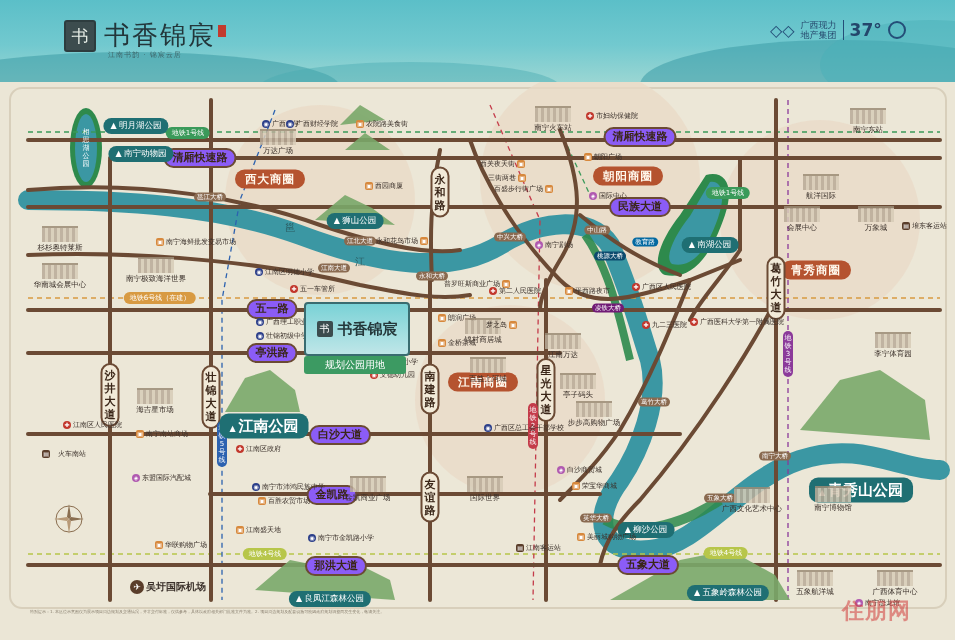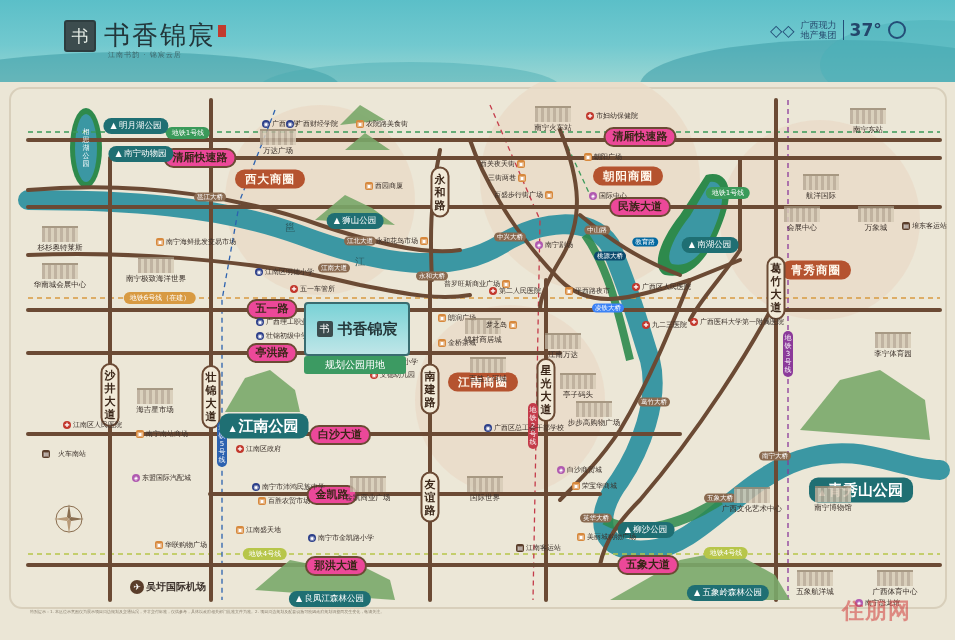--- a/index.html
+++ b/index.html
@@ -13,21 +13,21 @@
   .brand-seal{width:8px;height:12px;background:#c23a2e;margin-left:2px;margin-top:-10px;}
   .brand-slogan{position:absolute;left:108px;top:50px;font-size:7px;color:#3d6468;letter-spacing:1px;}
   .title{position:absolute;left:380px;top:16px;font-family:"DejaVu Serif",serif;font-size:34px;font-weight:bold;color:#1f2b2d;letter-spacing:8px;}
   .dev{position:absolute;left:770px;top:20px;display:flex;align-items:center;gap:6px;color:#24466b;}
   .dev .logo{font-size:16px;font-weight:bold;color:#244e78;}
   .dev .name{font-size:9px;line-height:10px;width:36px;}
   .dev .years{font-size:17px;font-weight:bold;color:#24466b;border-left:1px solid #244e78;padding-left:6px;}
   .dev .badge{width:14px;height:14px;border:2px solid #244e78;border-radius:50%;}
   .map{position:absolute;left:0;top:82px;width:955px;height:558px;background:#ebe6d6;}
   .lbl{position:absolute;font-size:7.5px;color:#3a302a;white-space:nowrap;transform:translate(-50%,-50%);}
-  .road-h{position:absolute;transform:translate(-50%,-50%);background:#ec4899;border:2px solid #6b4a34;border-radius:10px;padding:0 7px;font-size:11px;color:#3a2618;font-weight:bold;white-space:nowrap;line-height:16px;}
+  .road-h{position:absolute;transform:translate(-50%,-50%);background:#8b5cf6;border:2px solid #6b4a34;border-radius:10px;padding:0 7px;font-size:11px;color:#3a2618;font-weight:bold;white-space:nowrap;line-height:16px;}
   .road-v{position:absolute;transform:translate(-50%,-50%);background:#f2ead8;border:2px solid #6b4a34;border-radius:10px;width:15px;font-size:11px;color:#3a2618;font-weight:bold;text-align:center;line-height:13px;padding:4px 0;}
   .district{position:absolute;transform:translate(-50%,-50%);background:#b5532f;color:#fff8ec;font-size:11.5px;font-weight:bold;padding:2px 10px;border-radius:10px;white-space:nowrap;letter-spacing:1px;}
   .park{position:absolute;transform:translate(-50%,-50%);background:#1f6f73;color:#fff;font-size:8.5px;padding:2px 7px;border-radius:9px;white-space:nowrap;}
   .park.big{font-size:15px;padding:3px 10px;font-weight:bold;}
   .park::before{content:"▲ ";font-size:8px;}
   .metro{position:absolute;transform:translate(-50%,-50%);font-size:7px;color:#fff;padding:1px 6px;border-radius:7px;white-space:nowrap;}
   .metro-v{position:absolute;transform:translate(-50%,-50%);font-size:7px;color:#fff;width:10px;padding:3px 0;border-radius:6px;text-align:center;line-height:8px;}
   .poi{position:absolute;display:flex;align-items:center;gap:2px;font-size:7px;color:#3a302a;white-space:nowrap;transform:translate(0,-50%);}
   .poi .ico{width:8px;height:8px;border-radius:50%;display:inline-block;font-size:6px;line-height:8px;text-align:center;color:#fff;flex:none;}
   .ico.school{background:#2c3f8a;}
@@ -167,21 +167,21 @@
       <div class="road-v" style="left: 440px; top: 192px;">永<br>和<br>路</div>
       <div class="road-v" style="left: 776px; top: 288px;">葛<br>竹<br>大<br>道</div>
       <div class="lbl" style="left: 360px; top: 241px; font-size: 6.5px; background: rgb(138, 106, 80); color: rgb(255, 255, 255); padding: 0px 3px; border-radius: 5px;">江北大道</div>
       <div class="lbl" style="left: 334px; top: 268px; font-size: 6.5px; background: rgb(138, 106, 80); color: rgb(255, 255, 255); padding: 0px 3px; border-radius: 5px;">江南大道</div>
       <div class="lbl" style="left: 210px; top: 197px; font-size: 6.5px; background: rgb(138, 106, 80); color: rgb(255, 255, 255); padding: 0px 3px; border-radius: 5px;">邕江大桥</div>
       <div class="lbl" style="left: 432px; top: 276px; font-size: 6.5px; background: rgb(138, 106, 80); color: rgb(255, 255, 255); padding: 0px 3px; border-radius: 5px;">永和大桥</div>
       <div class="lbl" style="left: 510px; top: 237px; font-size: 6.5px; background: rgb(138, 106, 80); color: rgb(255, 255, 255); padding: 0px 3px; border-radius: 5px;">中兴大桥</div>
       <div class="lbl" style="left: 597px; top: 230px; font-size: 6.5px; background: rgb(138, 106, 80); color: rgb(255, 255, 255); padding: 0px 3px; border-radius: 5px;">中山路</div>
       <div class="lbl" style="left: 645px; top: 242px; font-size: 6.5px; background: #0369a1; color: rgb(255, 255, 255); padding: 0px 3px; border-radius: 5px; text-align: center;">教育路</div>
       <div class="lbl" style="left: 610px; top: 256px; font-size: 6.5px; background: #0c4a6e; color: rgb(255, 255, 255); padding: 0px 3px; border-radius: 5px;">桃源大桥</div>
-      <div class="lbl" style="left: 608px; top: 308px; font-size: 6.5px; background: #3b82f6; color: rgb(255, 255, 255); padding: 0px 3px; border-radius: 5px;">凌铁大桥</div>
+      <div class="lbl" style="left: 608px; top: 308px; font-size: 6.5px; background: #701a75; color: rgb(255, 255, 255); padding: 0px 3px; border-radius: 5px;">凌铁大桥</div>
       <div class="lbl" style="left: 654px; top: 402px; font-size: 6.5px; background: rgb(138, 106, 80); color: rgb(255, 255, 255); padding: 0px 3px; border-radius: 5px;">葛竹大桥</div>
       <div class="lbl" style="left: 596px; top: 518px; font-size: 6.5px; background: rgb(138, 106, 80); color: rgb(255, 255, 255); padding: 0px 3px; border-radius: 5px;">英华大桥</div>
       <div class="lbl" style="left: 720px; top: 498px; font-size: 6.5px; background: rgb(138, 106, 80); color: rgb(255, 255, 255); padding: 0px 3px; border-radius: 5px;">五象大桥</div>
       <div class="lbl" style="left: 775px; top: 456px; font-size: 6.5px; background: rgb(138, 106, 80); color: rgb(255, 255, 255); padding: 0px 3px; border-radius: 5px;">南宁大桥</div>
       <div class="metro" style="left: 188px; top: 133px; background: rgb(58, 154, 90);">地铁1号线</div>
       <div class="metro" style="left: 728px; top: 193px; background: rgb(58, 154, 90);">地铁1号线</div>
       <div class="metro" style="left: 160px; top: 298px; background: rgb(216, 154, 66);">地铁6号线（在建）</div>
       <div class="metro" style="left: 265px; top: 554px; background: rgb(183, 198, 74);">地铁4号线</div>
       <div class="metro" style="left: 726px; top: 553px; background: rgb(183, 198, 74);">地铁4号线</div>
       <div class="metro-v" style="left: 222px; top: 444px; background: rgb(44, 98, 176);">地<br>铁<br>5<br>号<br>线</div>
@@ -248,21 +248,21 @@
         <span>朝阳广场</span>
       </div>
       <div class="poi" style="left: 480px; top: 164px;">
         <span>西关夜天街</span>
         <span class="ico shop">▣</span>
       </div>
       <div class="poi" style="left: 488px; top: 178px;">
         <span>三街两巷</span>
         <span class="ico shop">▣</span>
       </div>
-      <div class="poi" style="left: 494px; top: 195px;">
+      <div class="poi" style="left: 494px; top: 189px;">
         <span>百盛步行街广场</span>
         <span class="ico shop">▣</span>
       </div>
       <div class="poi" style="left: 589px; top: 196px;">
         <span class="ico mall">◈</span>
         <span>国际中心</span>
       </div>
       <div class="poi" style="left: 535px; top: 245px;">
         <span class="ico mall">◈</span>
         <span>南宁剧场</span>

